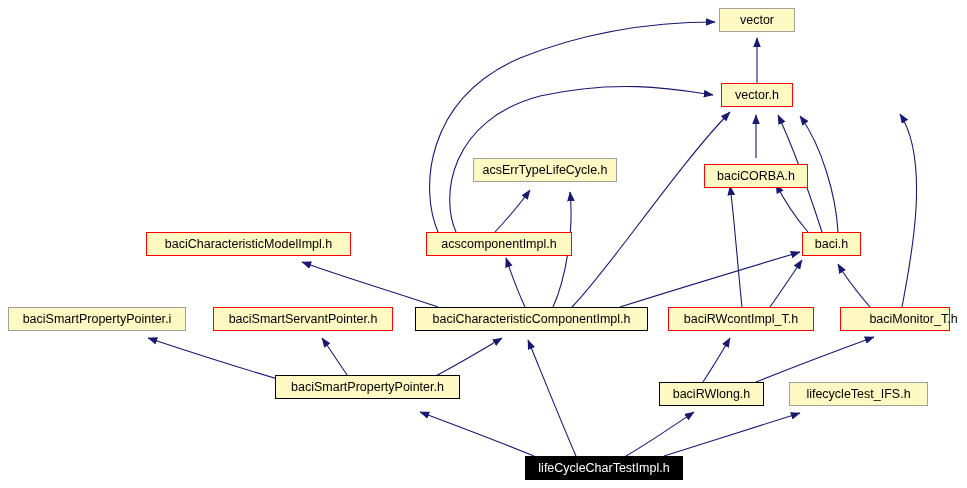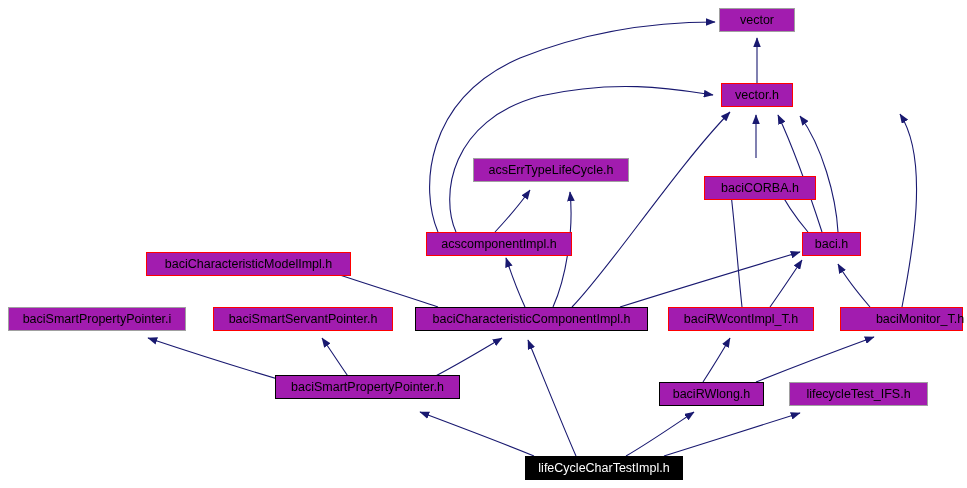--- a/index.html
+++ b/index.html
@@ -26,21 +26,21 @@
   }
   .graph-node {
     position: absolute;
     box-sizing: border-box;
     display: flex;
     align-items: center;
     justify-content: center;
     height: 24px;
     padding: 0 7px;
     border: 1px solid #808080;
-    background: #a21caf;
+    background: #fef9c3;
     color: #000000;
     font-size: 12.5px;
     line-height: 1;
     white-space: nowrap;
     letter-spacing: 0px;
     cursor: pointer;
     z-index: 5;
   }
   .graph-node.style-red {
     border-color: #ff0000;
@@ -102,48 +102,48 @@
       </g>
   </svg>
 
   <div id="node-group">
       <div class="graph-node style-gray" style="left: 719px; top: 8px; width: 76px;">
         <span class="node-label">vector</span>
       </div>
       <div class="graph-node style-red" style="left: 721px; top: 83px; width: 72px;">
         <span class="node-label">vector.h</span>
       </div>
-      <div class="graph-node style-gray" style="left: 473px; top: 158px; width: 156px;">
+      <div class="graph-node style-gray" style="left: 473px; top: 158px; width: 144px;">
         <span class="node-label">acsErrTypeLifeCycle.h</span>
       </div>
-      <div class="graph-node style-red" style="left: 704px; top: 176px; width: 112px;">
+      <div class="graph-node style-red" style="left: 704px; top: 164px; width: 104px;">
         <span class="node-label">baciCORBA.h</span>
       </div>
-      <div class="graph-node style-red" style="left: 146px; top: 232px; width: 205px; margin-top: 20px;">
+      <div class="graph-node style-red" style="left: 146px; top: 232px; width: 205px;">
         <span class="node-label">baciCharacteristicModelImpl.h</span>
       </div>
       <div class="graph-node style-red" style="left: 426px; top: 232px; width: 146px;">
         <span class="node-label">acscomponentImpl.h</span>
       </div>
       <div class="graph-node style-red" style="left: 802px; top: 232px; width: 59px; text-align: right;">
         <span class="node-label">baci.h</span>
       </div>
       <div class="graph-node style-gray" style="left: 8px; top: 307px; width: 178px;">
         <span class="node-label">baciSmartPropertyPointer.i</span>
       </div>
       <div class="graph-node style-red" style="left: 213px; top: 307px; width: 180px;">
         <span class="node-label">baciSmartServantPointer.h</span>
       </div>
       <div class="graph-node style-black" style="left: 415px; top: 307px; width: 233px;">
         <span class="node-label">baciCharacteristicComponentImpl.h</span>
       </div>
       <div class="graph-node style-red" style="left: 668px; top: 307px; width: 146px;">
         <span class="node-label">baciRWcontImpl_T.h</span>
       </div>
-      <div class="graph-node style-red" style="left: 840px; top: 307px; width: 123px; padding-left: 44px;">
+      <div class="graph-node style-red" style="left: 840px; top: 307px; width: 110px; padding-left: 44px;">
         <span class="node-label">baciMonitor_T.h</span>
       </div>
       <div class="graph-node style-black" style="left: 275px; top: 375px; width: 185px;">
         <span class="node-label">baciSmartPropertyPointer.h</span>
       </div>
       <div class="graph-node style-black" style="left: 659px; top: 382px; width: 105px;">
         <span class="node-label">baciRWlong.h</span>
       </div>
       <div class="graph-node style-gray" style="left: 789px; top: 382px; width: 139px;">
         <span class="node-label">lifecycleTest_IFS.h</span>

